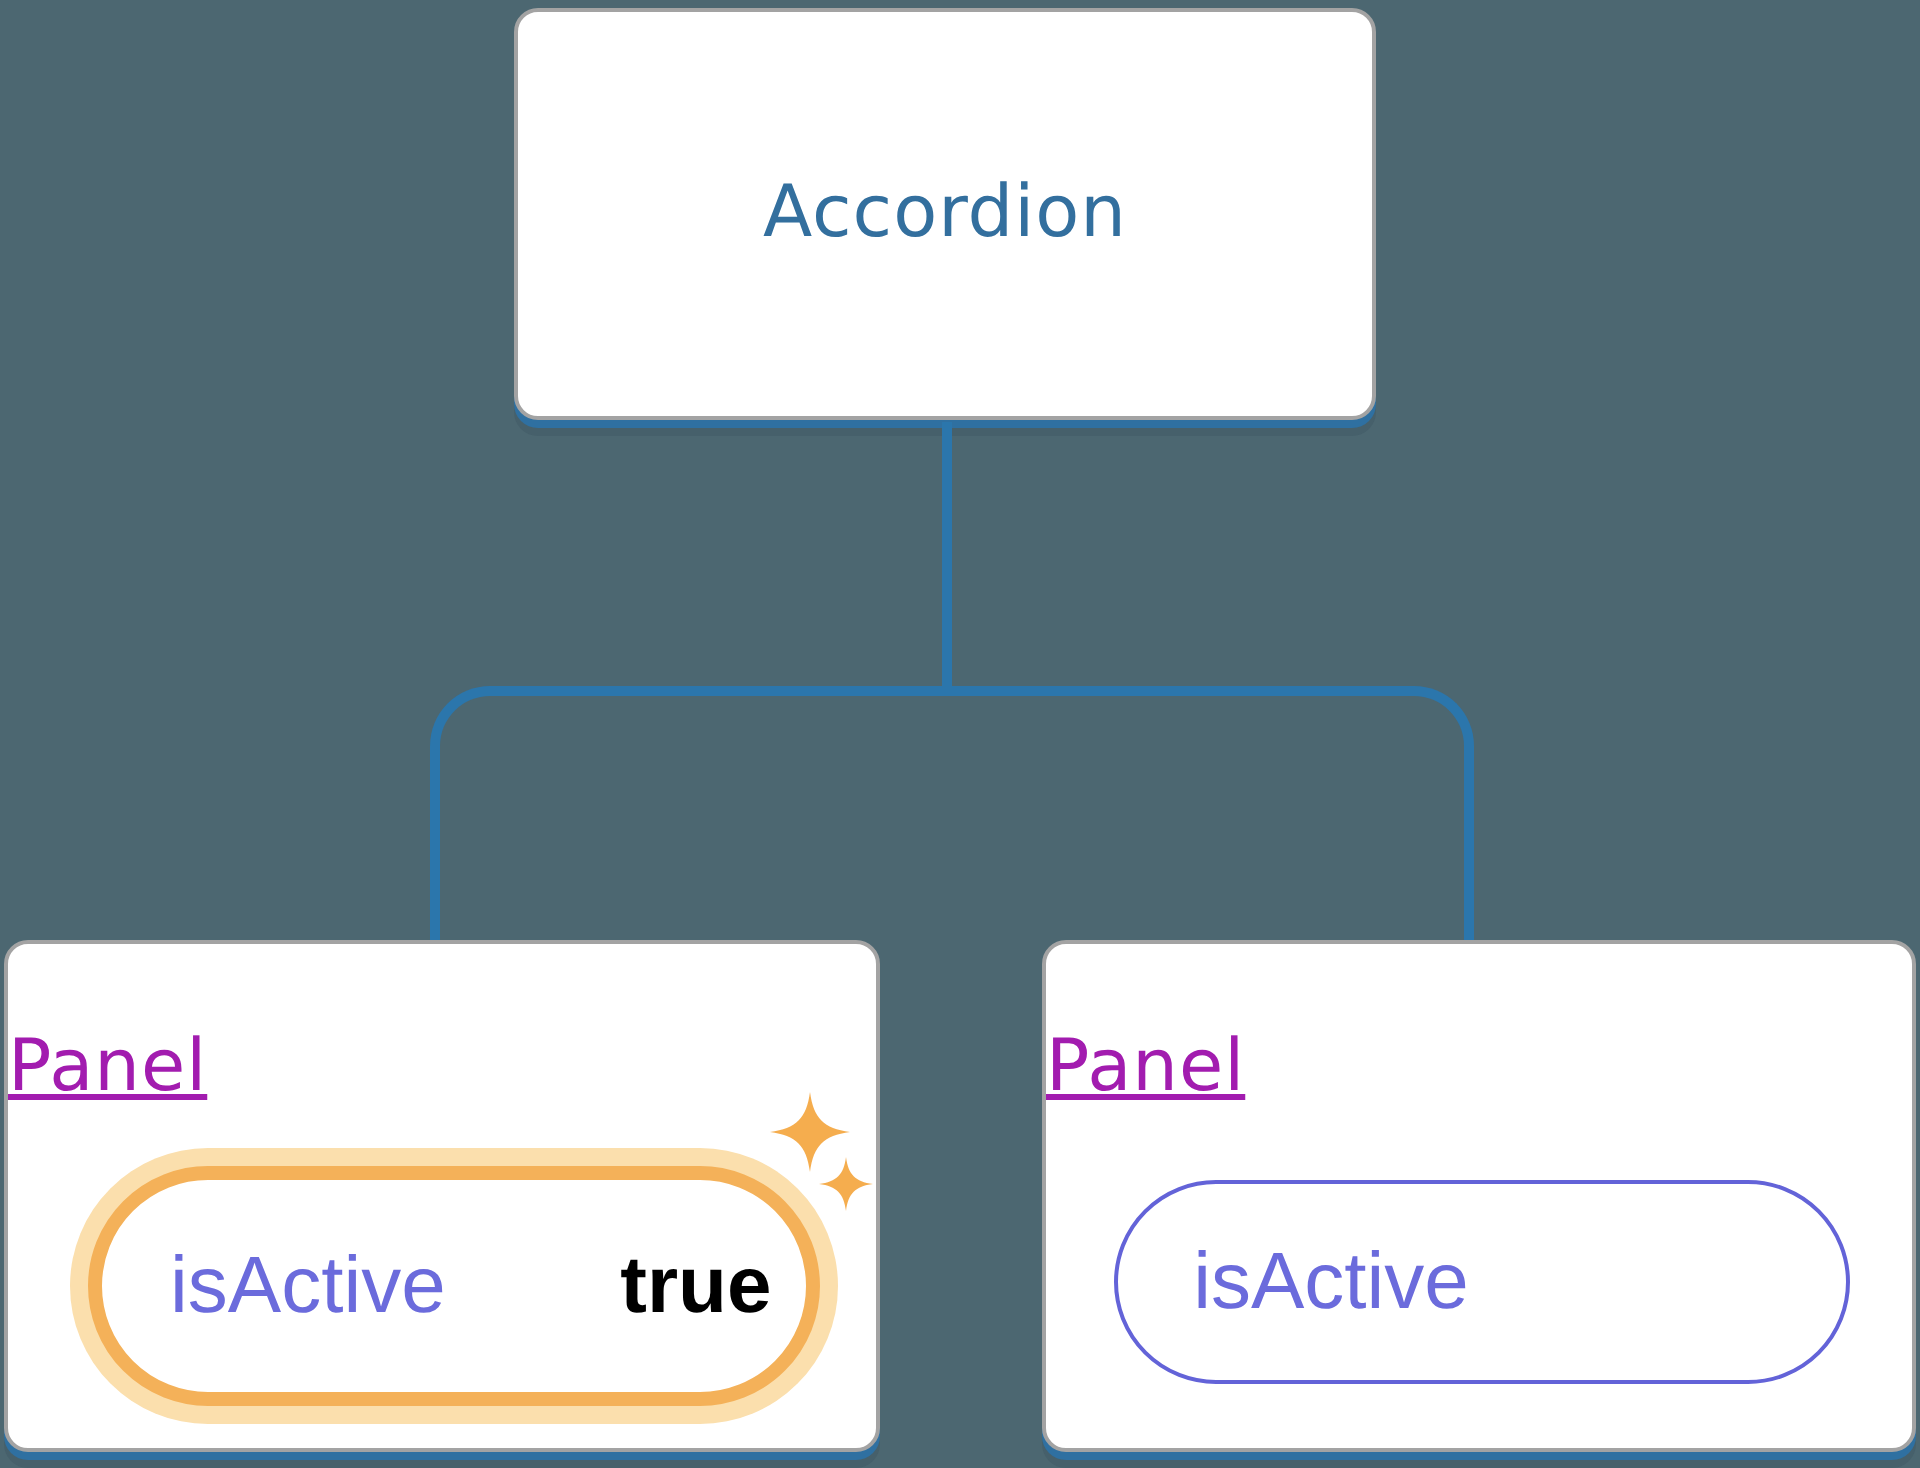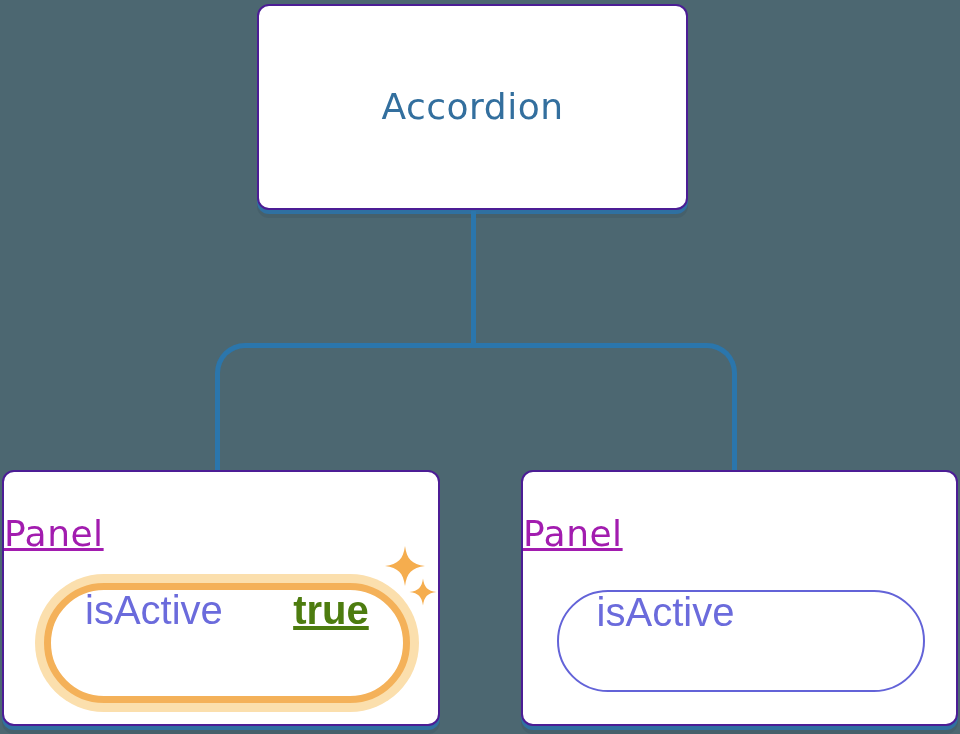--- a/index.html
+++ b/index.html
@@ -7,21 +7,21 @@
     width:960px; height:734px; overflow:hidden;
     background:#4c6771;
     font-family:"DejaVu Sans","Liberation Sans",sans-serif;
   }
   .stage { position:relative; width:960px; height:734px; }
 
   
   .node {
     position:absolute; box-sizing:border-box;
     background:#ffffff;
-    border:2px solid #4c1d95;
+    border:2px solid #a3a3a3;
     border-radius:12px;
     box-shadow:0 4px 0 #2f70a1, 0 8px 0 rgba(20,40,55,0.10);
   }
   .node-root {
     left:257px; top:4px; width:431px; height:206px;
     display:flex; align-items:center; justify-content:center;
   }
   .node-title {
     color:#336f9e; font-size:36px; font-weight:400; letter-spacing:0.5px;
     line-height:1;
@@ -43,42 +43,43 @@
   .bracket {
     position:absolute; box-sizing:border-box;
     left:215px; top:343px; width:522px; height:127px;
     border:5px solid #2b76ac; border-bottom:none;
     border-top-left-radius:30px; border-top-right-radius:30px;
   }
 
   
   .pill {
     position:absolute; box-sizing:border-box; background:#ffffff;
-    display:flex; align-items:flex-start;
+    display:flex; align-items:center;
     font-family:"Liberation Sans",sans-serif;
+    gap:17px;
   }
   .pill-active {
     left:40px; top:111px; width:366px; height:120px;
     border:7px solid #f4b159; border-radius:70px;
     box-shadow:0 0 0 9px #fbdfad;
   }
   .pill-inactive {
     left:34px; top:118px; width:368px; height:102px;
     border:2px solid #6363d8; border-radius:60px;
   }
   .pill-cell {
     display:flex; align-items:center; justify-content:center;
     font-size:40px; line-height:1; color:#6b6bdc;
   }
   .pill-name  { width:58.5%; }
   .pill-value { flex:1; }
   .pill-divider { width:2px; }
   .pill-active   .pill-divider { background:#f4b159; }
   .pill-inactive .pill-divider { background:#6363d8; }
-  .pill-active .pill-value { font-weight:700; color:#4d7c0f;text-decoration:underline; }
+  .pill-active .pill-value { font-weight:700; color:#000000; }
 
   
   .sparkles { position:absolute; left:366px; top:52px; width:72px; height:84px; }
 </style>
 </head>
 <body>
 
 <div class="stage">
 
   <div class="node node-root">

